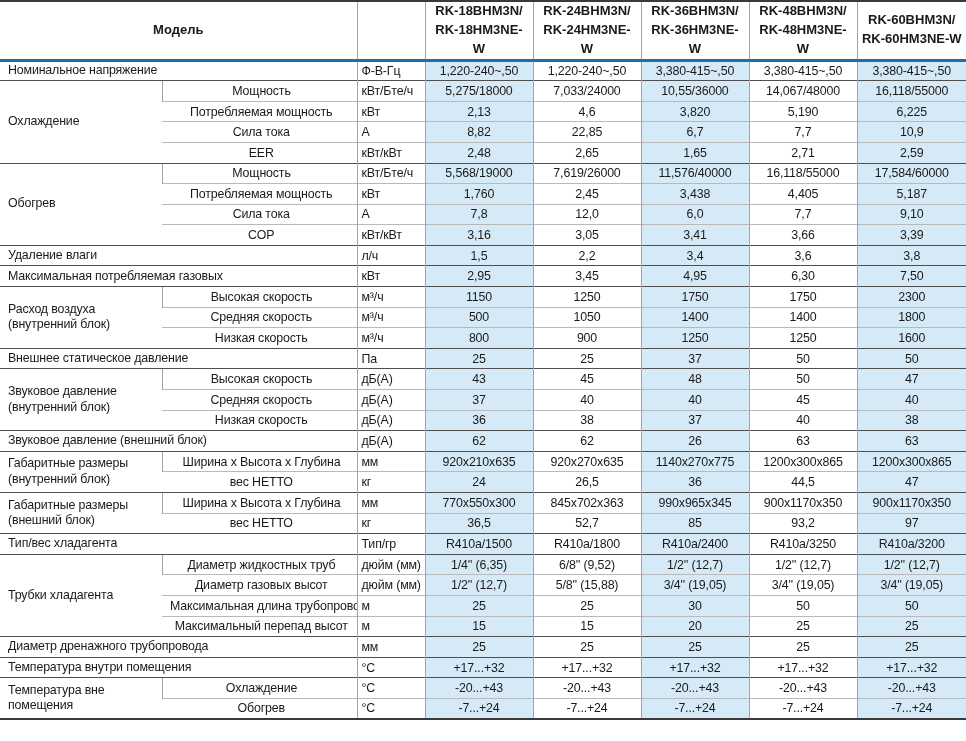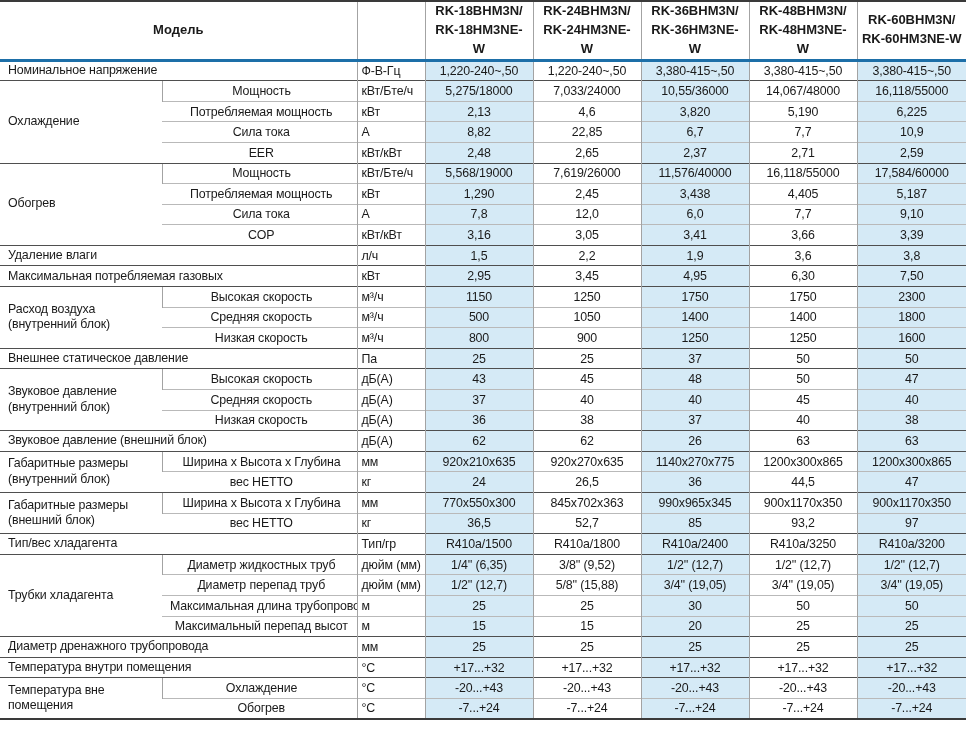--- a/index.html
+++ b/index.html
@@ -137,38 +137,38 @@
           <td class="val">22,85</td>
           <td class="val shade">6,7</td>
           <td class="val">7,7</td>
           <td class="val shade">10,9</td>
         </tr>
         <tr>
           <td class="sublabel">EER</td>
           <td class="unit">кВт/кВт</td>
           <td class="val shade">2,48</td>
           <td class="val">2,65</td>
-          <td class="val shade">2,37</td>
+          <td class="val shade">1,65</td>
           <td class="val">2,71</td>
           <td class="val shade">2,59</td>
         </tr>
         <tr class="gs">
           <td class="glabel" rowspan="4">Обогрев</td>
           <td class="sublabel">Мощность</td>
           <td class="unit">кВт/Бте/ч</td>
           <td class="val shade">5,568/19000</td>
           <td class="val">7,619/26000</td>
           <td class="val shade">11,576/40000</td>
           <td class="val">16,118/55000</td>
           <td class="val shade">17,584/60000</td>
         </tr>
         <tr>
           <td class="sublabel">Потребляемая мощность</td>
           <td class="unit">кВт</td>
-          <td class="val shade">1,290</td>
+          <td class="val shade">1,760</td>
           <td class="val">2,45</td>
           <td class="val shade">3,438</td>
           <td class="val">4,405</td>
           <td class="val shade">5,187</td>
         </tr>
         <tr>
           <td class="sublabel">Сила тока</td>
           <td class="unit">А</td>
           <td class="val shade">7,8</td>
           <td class="val">12,0</td>
@@ -183,21 +183,21 @@
           <td class="val">3,05</td>
           <td class="val shade">3,41</td>
           <td class="val">3,66</td>
           <td class="val shade">3,39</td>
         </tr>
         <tr class="gs">
           <td class="glabel span2" colspan="2">Удаление влаги</td>
           <td class="unit">л/ч</td>
           <td class="val shade">1,5</td>
           <td class="val">2,2</td>
-          <td class="val shade">1,9</td>
+          <td class="val shade">3,4</td>
           <td class="val">3,6</td>
           <td class="val shade">3,8</td>
         </tr>
         <tr class="gs">
           <td class="glabel span2" colspan="2">Максимальная потребляемая газовых</td>
           <td class="unit">кВт</td>
           <td class="val shade">2,95</td>
           <td class="val">3,45</td>
           <td class="val shade">4,95</td>
           <td class="val">6,30</td>
@@ -322,27 +322,27 @@
           <td class="val">R410a/1800</td>
           <td class="val shade">R410a/2400</td>
           <td class="val">R410a/3250</td>
           <td class="val shade">R410a/3200</td>
         </tr>
         <tr class="gs">
           <td class="glabel" rowspan="4">Трубки хладагента</td>
           <td class="sublabel">Диаметр жидкостных труб</td>
           <td class="unit">дюйм (мм)</td>
           <td class="val shade">1/4'' (6,35)</td>
-          <td class="val">3/8'' (9,52)</td>
+          <td class="val">6/8'' (9,52)</td>
           <td class="val shade">1/2'' (12,7)</td>
           <td class="val">1/2'' (12,7)</td>
           <td class="val shade">1/2'' (12,7)</td>
         </tr>
         <tr>
-          <td class="sublabel">Диаметр перепад труб</td>
+          <td class="sublabel">Диаметр газовых высот</td>
           <td class="unit">дюйм (мм)</td>
           <td class="val shade">1/2'' (12,7)</td>
           <td class="val">5/8'' (15,88)</td>
           <td class="val shade">3/4'' (19,05)</td>
           <td class="val">3/4'' (19,05)</td>
           <td class="val shade">3/4'' (19,05)</td>
         </tr>
         <tr>
           <td class="sublabel">Максимальная длина трубопровода</td>
           <td class="unit">м</td>

